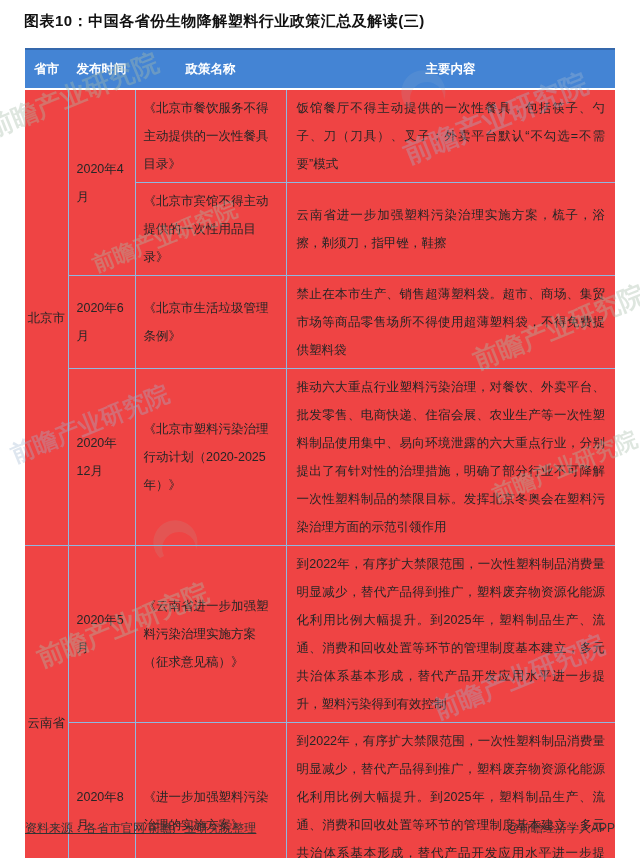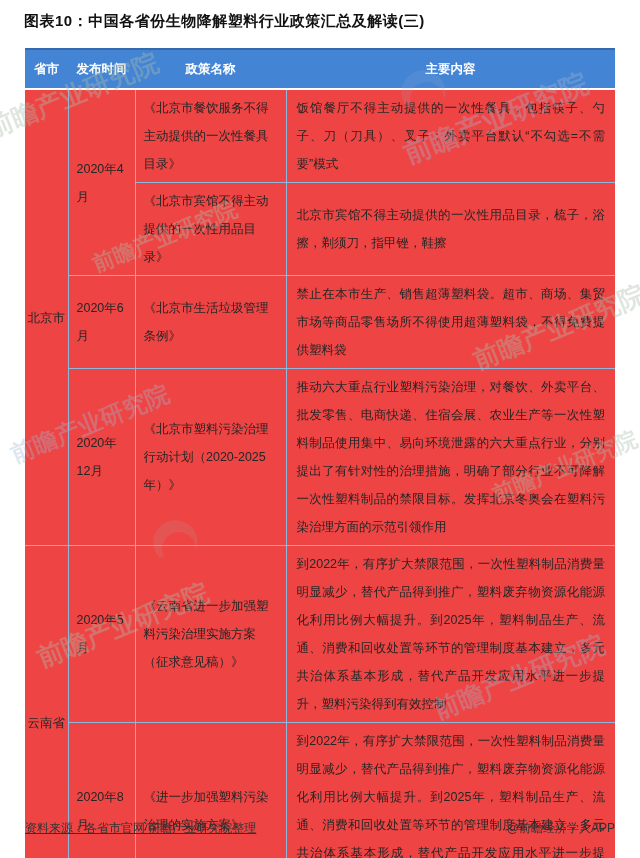--- a/index.html
+++ b/index.html
@@ -83,21 +83,21 @@
     </thead>
     <tbody>
       <tr class="r1">
         <td class="province" rowspan="4">北京市</td>
         <td rowspan="2">2020年4月</td>
         <td class="policy">《北京市餐饮服务不得主动提供的一次性餐具目录》</td>
         <td class="content">饭馆餐厅不得主动提供的一次性餐具，包括筷子、勺子、刀（刀具）、叉子；外卖平台默认“不勾选=不需要”模式</td>
       </tr>
       <tr class="r2">
         <td class="policy">《北京市宾馆不得主动提供的一次性用品目录》</td>
-        <td class="content">北京市宾馆不得主动提供的一次性用品目录，梳子，浴擦，剃须刀，指甲锉，鞋擦</td>
+        <td class="content">云南省进一步加强塑料污染治理实施方案，梳子，浴擦，剃须刀，指甲锉，鞋擦</td>
       </tr>
       <tr class="r3">
         <td>2020年6月</td>
         <td class="policy">《北京市生活垃圾管理条例》</td>
         <td class="content">禁止在本市生产、销售超薄塑料袋。超市、商场、集贸市场等商品零售场所不得使用超薄塑料袋，不得免费提供塑料袋</td>
       </tr>
       <tr class="r4">
         <td>2020年12月</td>
         <td class="policy">《北京市塑料污染治理行动计划（2020-2025年）》</td>
         <td class="content">推动六大重点行业塑料污染治理，对餐饮、外卖平台、批发零售、电商快递、住宿会展、农业生产等一次性塑料制品使用集中、易向环境泄露的六大重点行业，分别提出了有针对性的治理措施，明确了部分行业不可降解一次性塑料制品的禁限目标。发挥北京冬奥会在塑料污染治理方面的示范引领作用</td>

